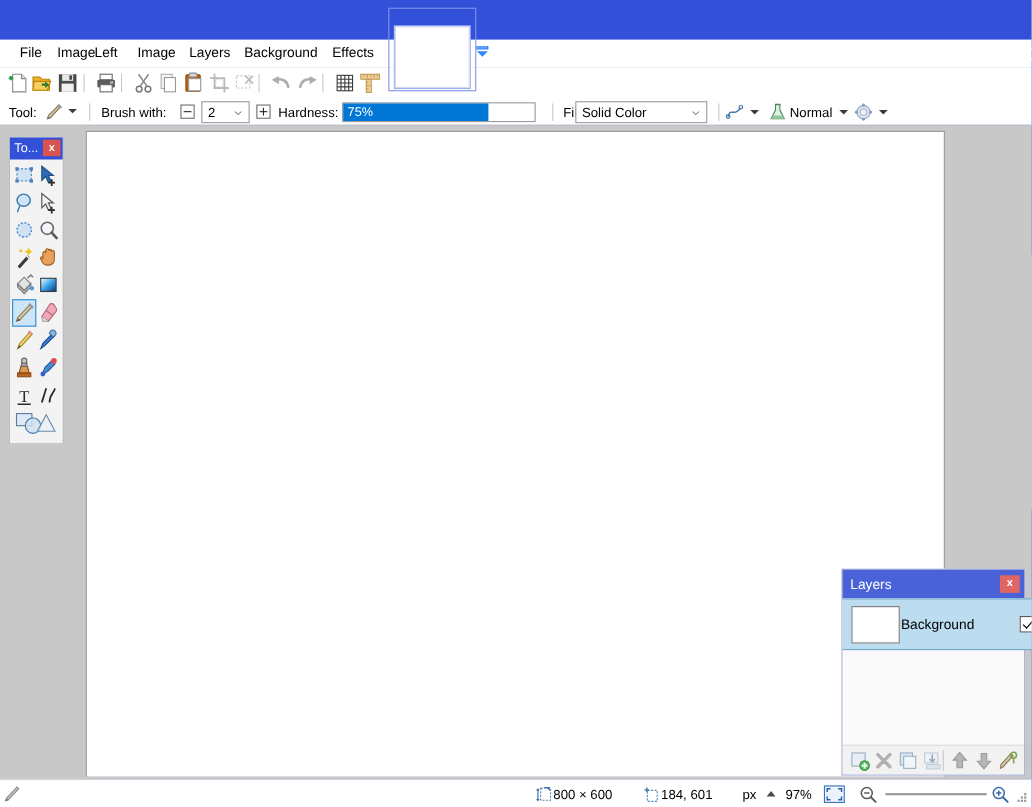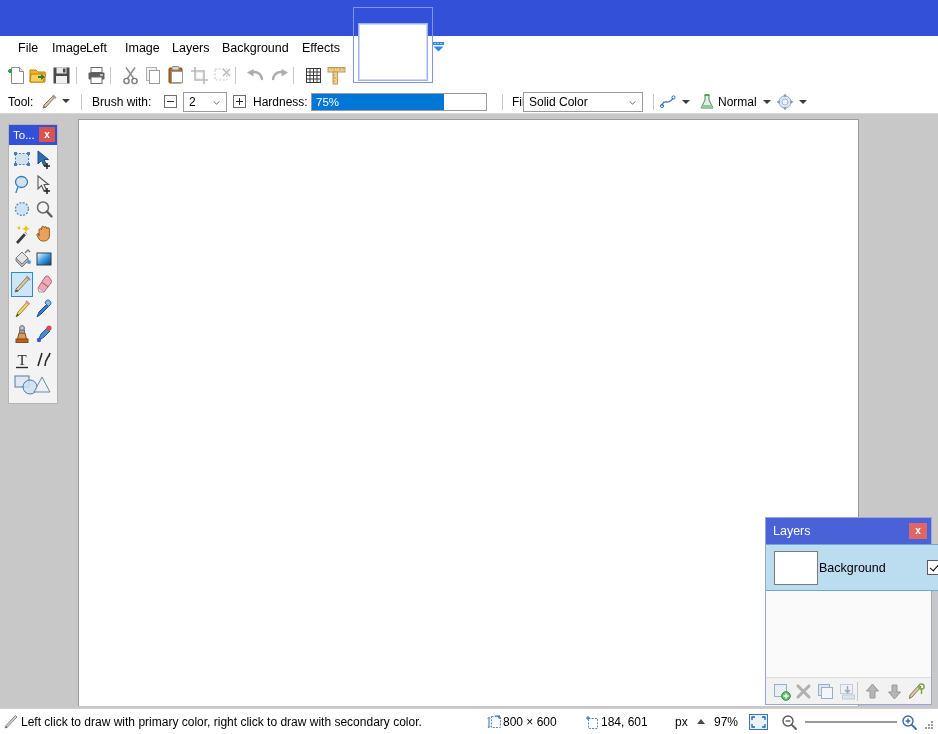--- a/index.html
+++ b/index.html
@@ -782,21 +782,20 @@
   </div>
 
   <div id="statusbar">
 
     <div style="position:absolute;left:3px;top:4px;width:17px;height:17px">
       <svg width="17" height="17" viewBox="0 0 17 17">
         <path d="M2 15 L4.5 14 L14 4 L12.5 2.5 L3 12.5 Z" fill="#d0d0d0" stroke="#8a8a8a"></path>
         <path d="M2 15 L3.4 13.2 L4.7 14.4 Z" fill="#5a5a5a"></path>
       </svg>
     </div>
-    <div class="sb" style="left:21px">Left click to draw with primary color, right click to draw with secondary color.</div>
 
     <div style="position:absolute;left:487px;top:6px;width:15px;height:15px">
       <svg width="15" height="15" viewBox="0 0 15 15">
         <rect x="4.5" y="1.5" width="9" height="11" fill="#fff" stroke="#5a8ac0" stroke-dasharray="2 1.2"></rect>
         <path d="M8 1 h5 M10.5 1 l2.5 2.5" stroke="#3a6aa8" stroke-width="1.1" fill="none"></path>
         <path d="M2 3 v9 M0.8 3.5 L2 2.3 L3.2 3.5 M0.8 11.5 L2 12.7 L3.2 11.5" stroke="#3a6aa8" fill="none"></path>
       </svg>
     </div>
     <div class="sb" style="left:503px">800 × 600</div>
 

